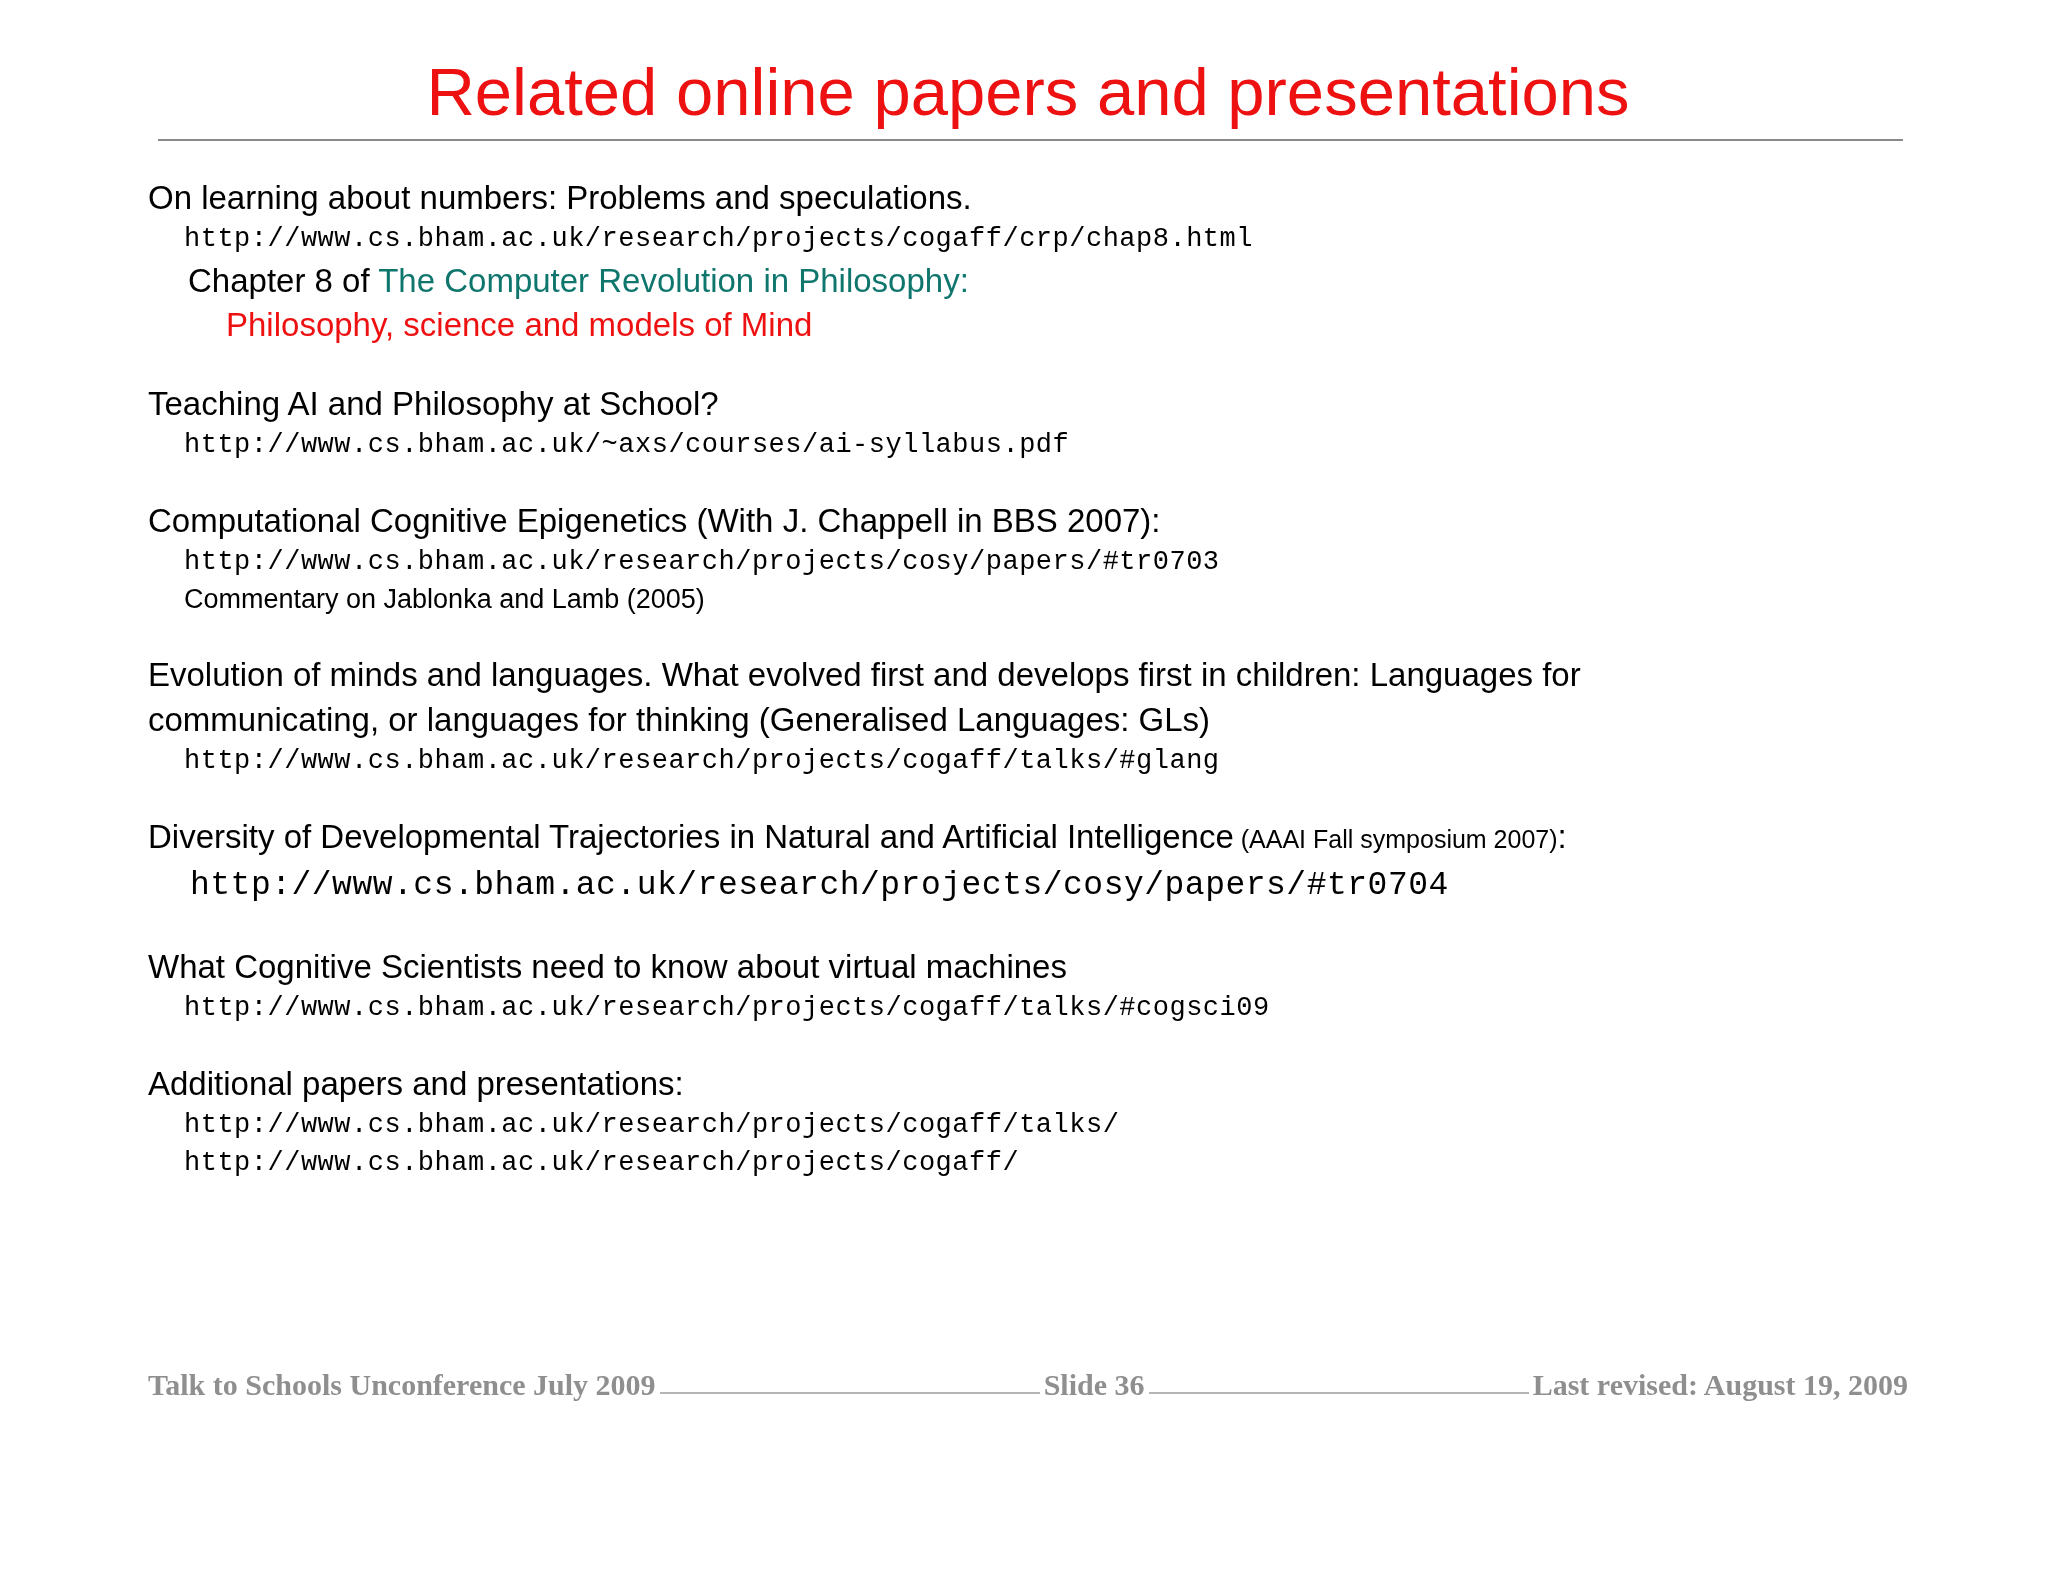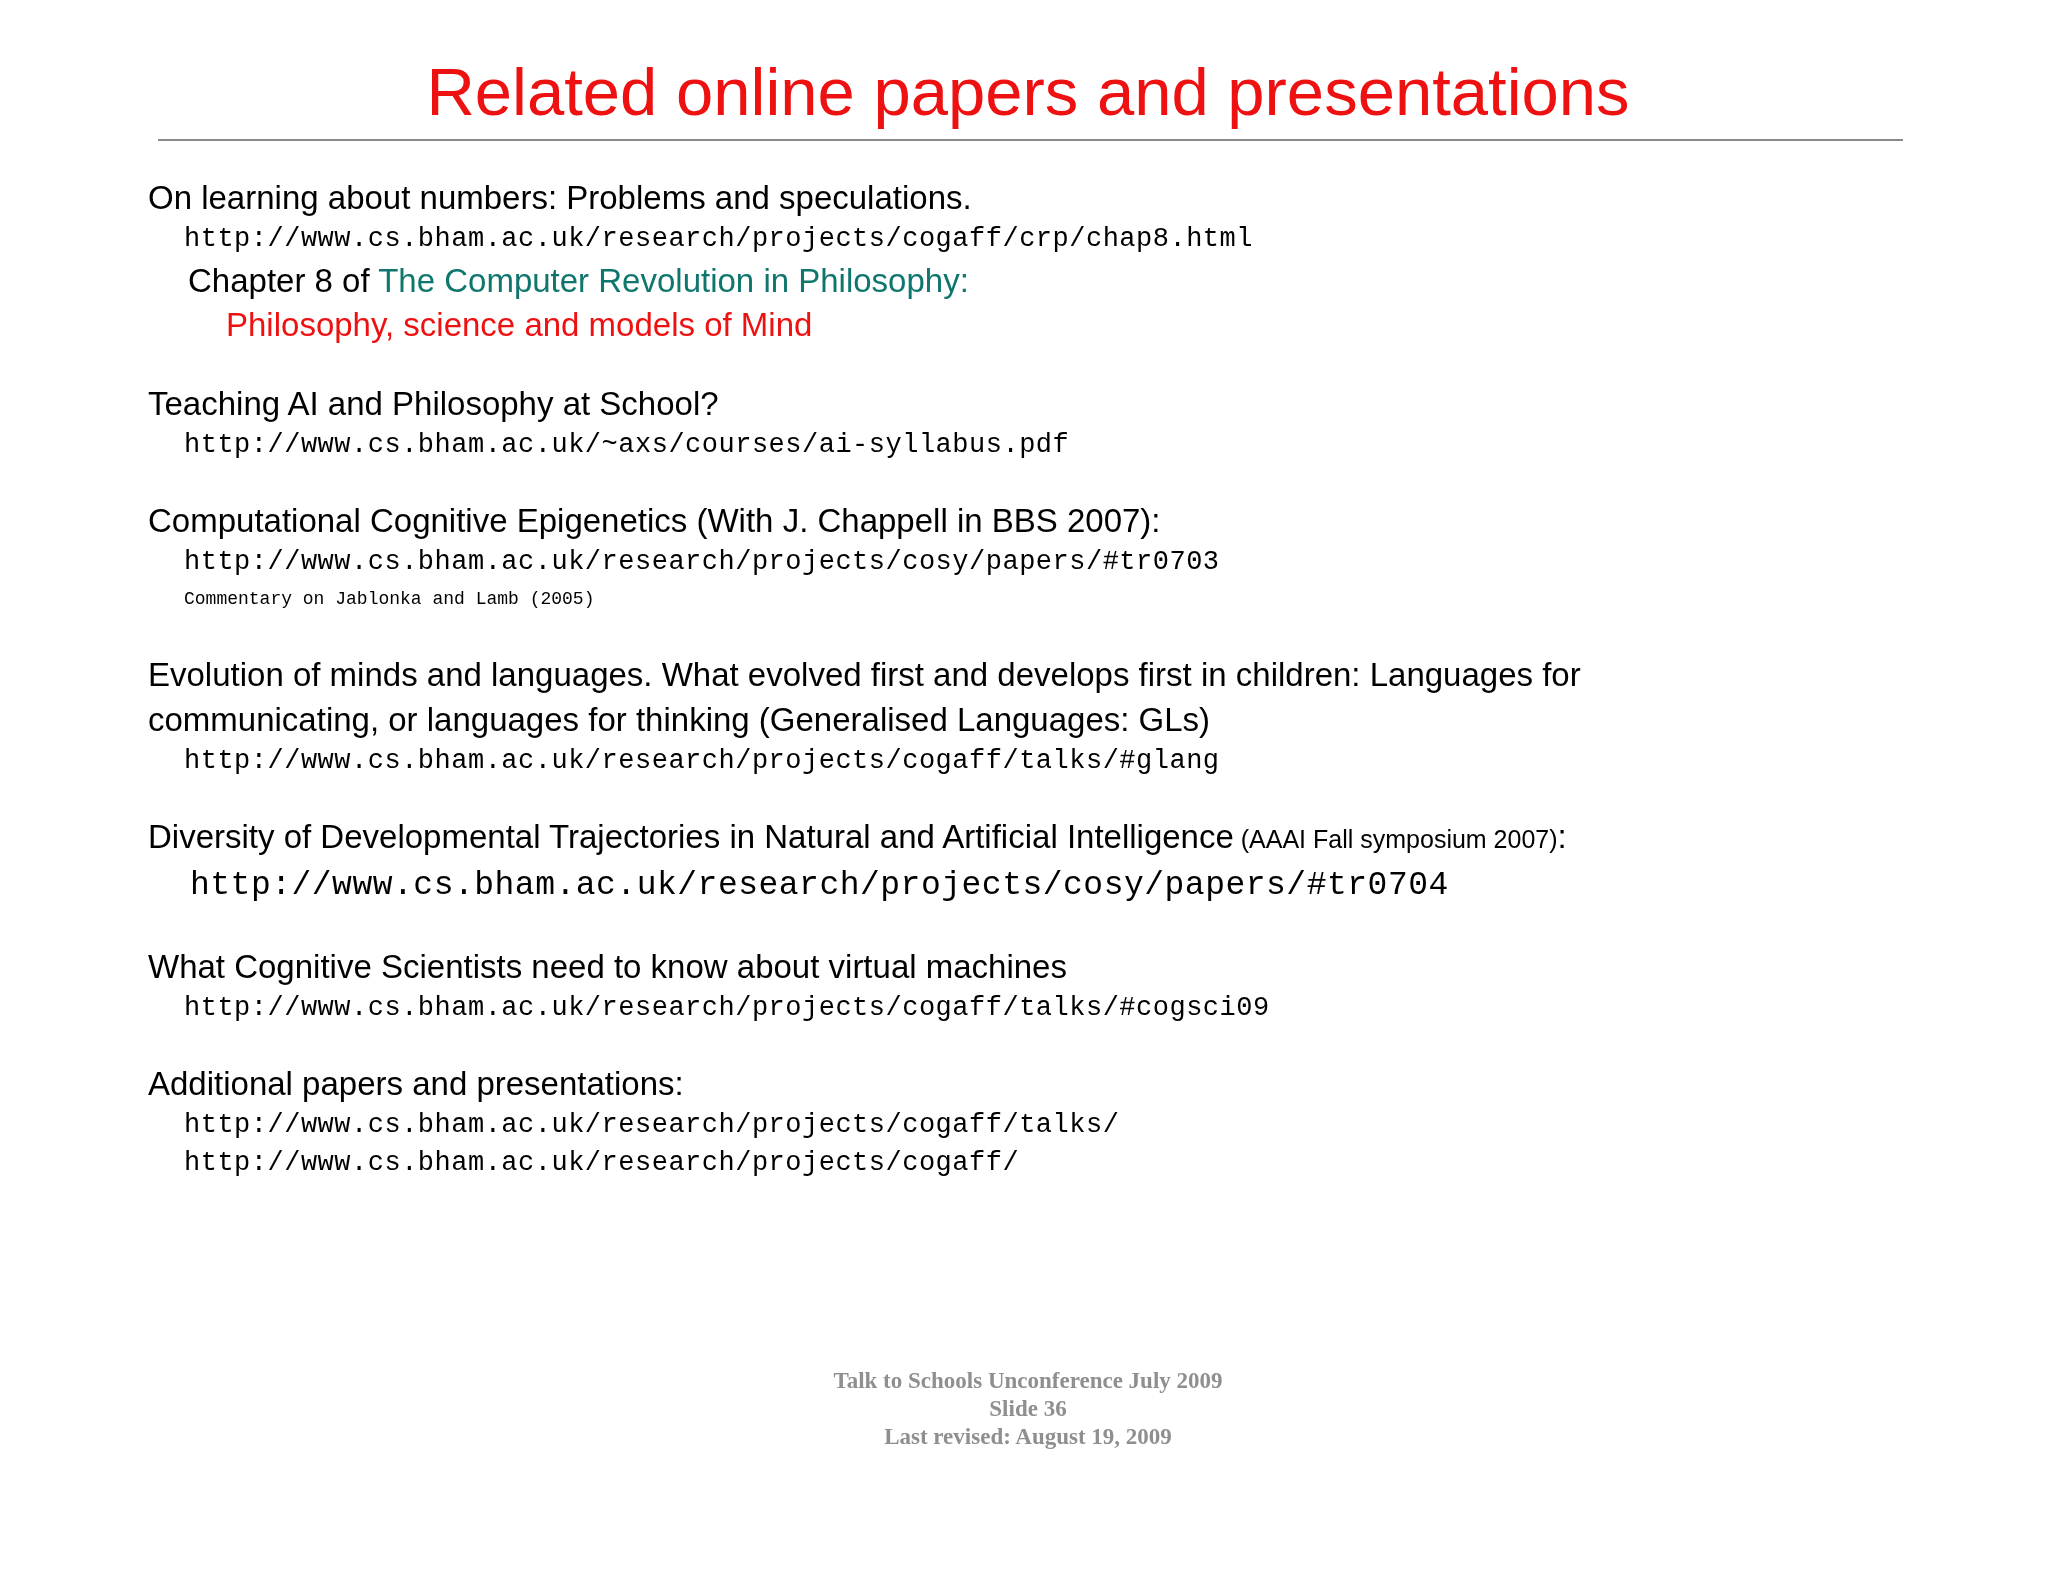--- a/index.html
+++ b/index.html
@@ -82,43 +82,41 @@
   }
   .url-big {
     font-family: "Liberation Mono", "DejaVu Sans Mono", monospace;
     font-size: 33px;
     line-height: 48px;
     padding-left: 42px;
     letter-spacing: 0.5px;
     white-space: pre;
   }
   .note {
-    font-size: 18px;
+    font-size: 27px;
     line-height: 37px;
     padding-left: 36px;
-    font-family: Liberation Mono, monospace;
   }
   .small-paren {
     font-size: 25px;
   }
   .gap-md { height: 34px; }
 
   
   .footer {
     position: absolute;
     left: 148px;
     top: 1368px;
     width: 1760px;
     display: flex;
     align-items: center;
     font-family: "Liberation Serif", serif;
     font-weight: bold;
-    font-size: 23px;
+    font-size: 30px;
     color: #8f8f8f;
-    flex-direction: column;
   }
   .footer .rule {
     flex: 1 1 auto;
     height: 2px;
     background: #b5b5b5;
     margin: 0 4px;
     position: relative;
     top: 8px;
   }
   .footer .txt {

